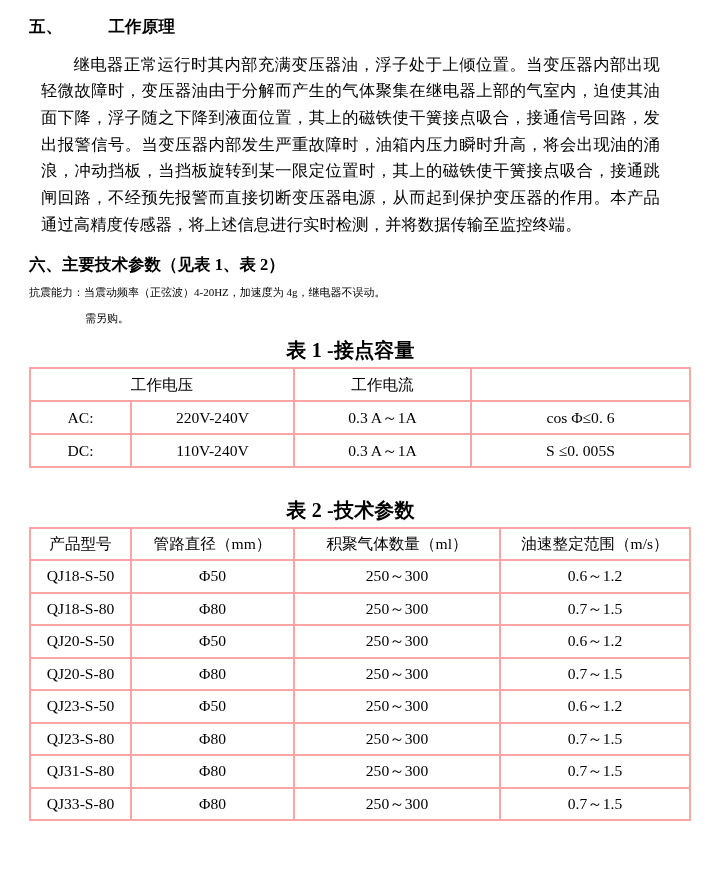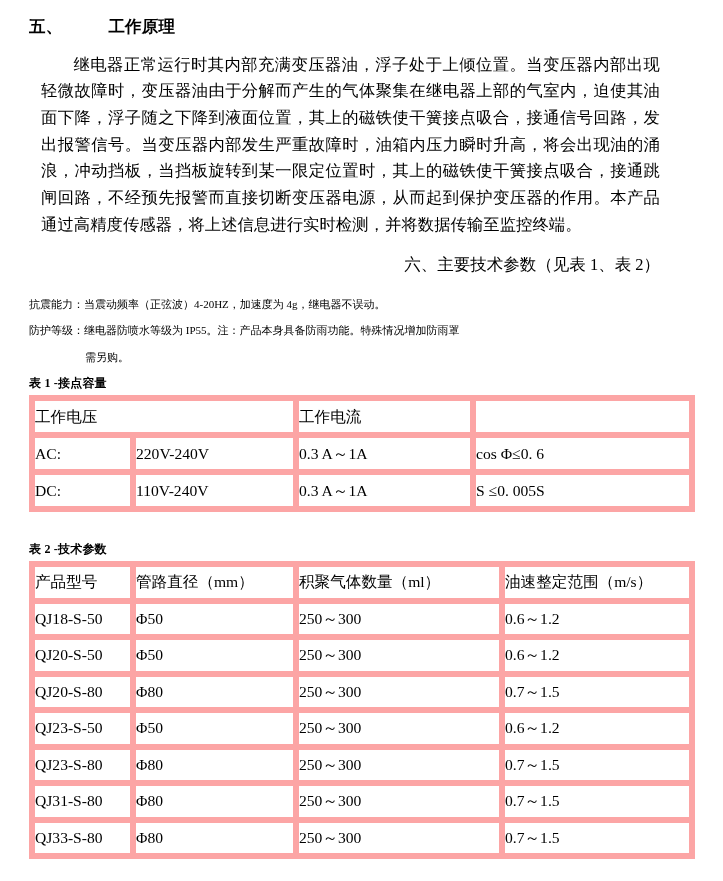--- a/index.html
+++ b/index.html
@@ -31,26 +31,25 @@
     font-size: 16.5px;
     line-height: 1.55;
     margin: 0 0 2px 0;
     letter-spacing: 0.2px;
   }
   .section-heading .gap {
     display: inline-block;
     width: 46px;
   }
   .section-heading-2 {
-    font-weight: normal;
+    font-weight: bold;
     font-size: 16.5px;
     line-height: 1.6;
-    margin: 12px;
+    margin: 0;
     padding-top: 2px;
-    text-align: right;
   }
 
   
   .body-para {
     font-size: 16.3px;
     line-height: 26.7px;
     text-align: justify;
     text-justify: inter-ideograph;
     text-indent: 2em;
     margin: 12px;
@@ -65,38 +64,39 @@
     text-align: justify;
     text-justify: inter-ideograph;
   }
   .spec-line.indent-cont {
     text-indent: 5.1em;
   }
 
   
   .table-caption {
     font-weight: bold;
-    font-size: 12px;
+    font-size: 20px;
+    text-align: center;
     margin: 5px 0 3px 0;
     letter-spacing: 0.2px;
   }
 
   
   table.doc-table {
     border-collapse: collapse;
     width: 660px;
     margin: 0;
     table-layout: fixed;
   }
   table.doc-table td,
   table.doc-table th {
-    border: 6px solid #fca5a5;
+    border: 2px solid #fca5a5;
     font-size: 15.6px;
     font-weight: normal;
-    text-align: left;
+    text-align: center;
     vertical-align: middle;
     padding: 0;
     height: 30px;
     line-height: 30px;
     white-space: nowrap;
   }
   table.doc-table.t1 td { height: 31px; line-height: 31px; }
   table.doc-table.t2 td { height: 30.5px; line-height: 30.5px; }
 
   .sp-t1 { height: 24px; }
@@ -109,21 +109,20 @@
 
     <h2 class="section-heading">
       <span>五、</span><span class="gap"></span><span>工作原理</span>
     </h2>
 
     <p class="body-para">继电器正常运行时其内部充满变压器油，浮子处于上倾位置。当变压器内部出现轻微故障时，变压器油由于分解而产生的气体聚集在继电器上部的气室内，迫使其油面下降，浮子随之下降到液面位置，其上的磁铁使干簧接点吸合，接通信号回路，发出报警信号。当变压器内部发生严重故障时，油箱内压力瞬时升高，将会出现油的涌浪，冲动挡板，当挡板旋转到某一限定位置时，其上的磁铁使干簧接点吸合，接通跳闸回路，不经预先报警而直接切断变压器电源，从而起到保护变压器的作用。本产品通过高精度传感器，将上述信息进行实时检测，并将数据传输至监控终端。</p>
 
     <h2 class="section-heading-2">六、主要技术参数（见表 1、表 2）</h2>
 
     <p class="spec-line">抗震能力：当震动频率（正弦波）4-20HZ，加速度为 4g，继电器不误动。</p>
-    <p class="spec-line">防护等级：继电器防喷水等级为 IP55。注：产品本身具备防雨功能。特殊情况增加防雨罩</p>
     <p class="spec-line indent-cont">需另购。</p>
 
     <div class="table-caption">表 1 -接点容量</div>
 
     <table class="doc-table t1">
       <colgroup>
         <col style="width:101px">
         <col style="width:163px">
         <col style="width:177px">
         <col style="width:219px">
@@ -167,20 +166,26 @@
           <td>积聚气体数量（ml）</td>
           <td>油速整定范围（m/s）</td>
         </tr>
         <tr>
           <td>QJ18-S-50</td>
           <td>Φ50</td>
           <td>250～300</td>
           <td>0.6～1.2</td>
         </tr>
         <tr>
+          <td>QJ18-S-80</td>
+          <td>Φ80</td>
+          <td>250～300</td>
+          <td>0.7～1.5</td>
+        </tr>
+        <tr>
           <td>QJ20-S-50</td>
           <td>Φ50</td>
           <td>250～300</td>
           <td>0.6～1.2</td>
         </tr>
         <tr>
           <td>QJ20-S-80</td>
           <td>Φ80</td>
           <td>250～300</td>
           <td>0.7～1.5</td>

